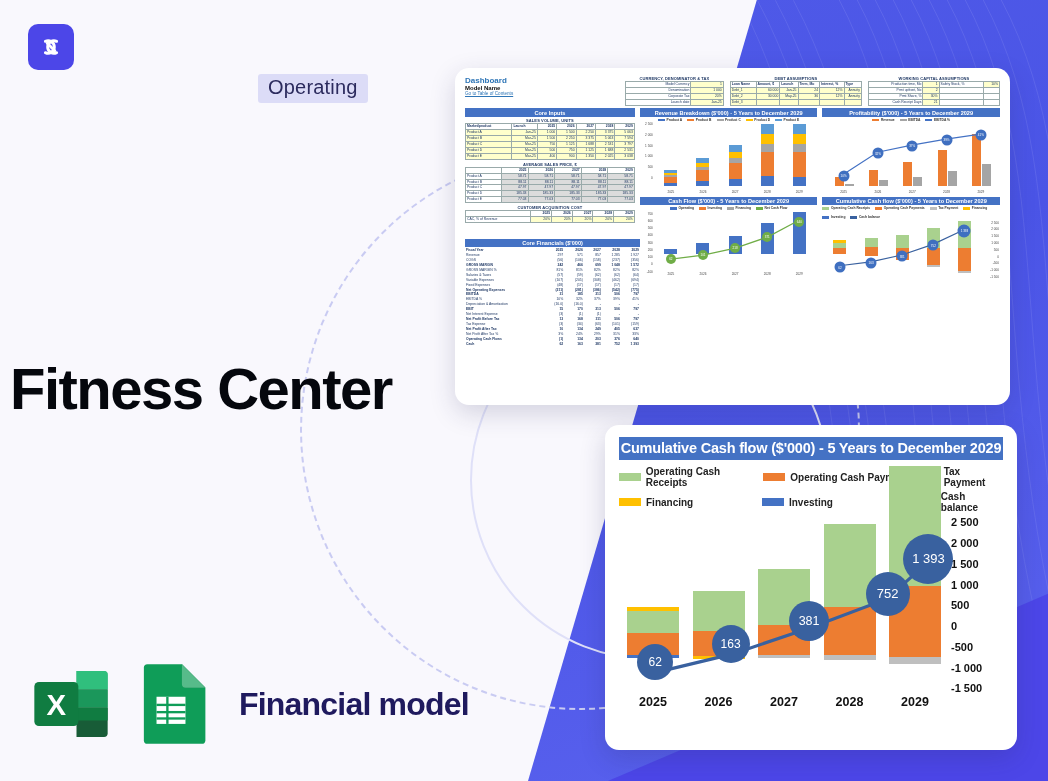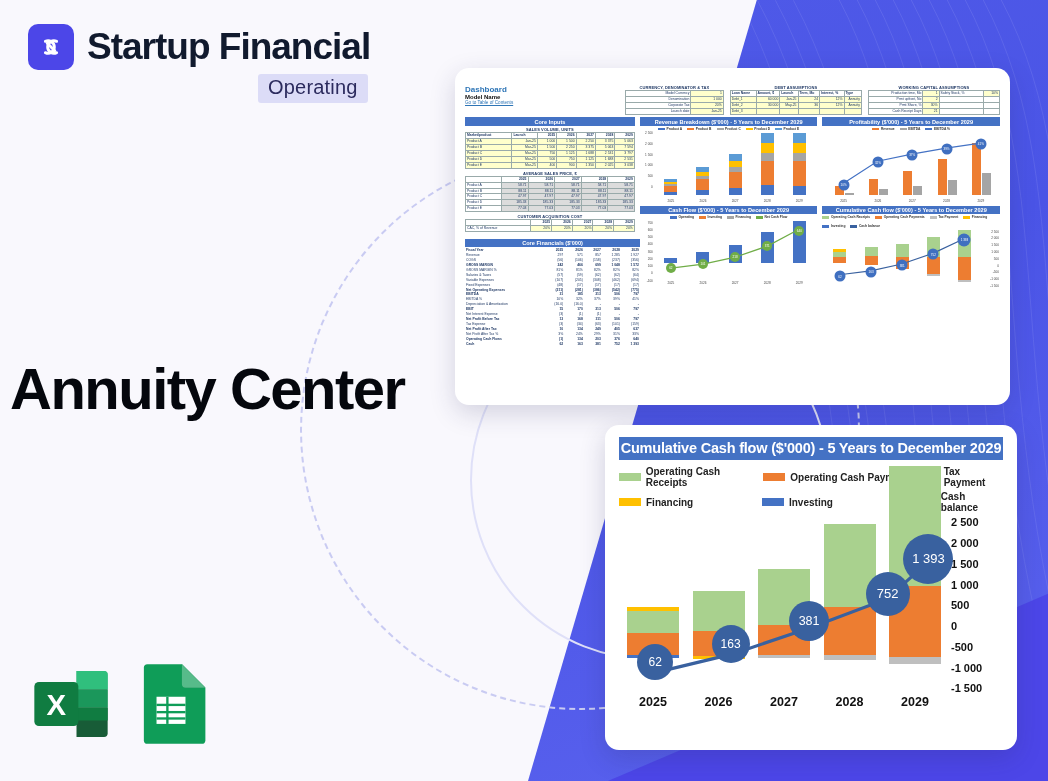--- a/index.html
+++ b/index.html
@@ -50,21 +50,21 @@
     position:absolute; left:10px; top:355px;
     font-size:58px; font-weight:bold; color:#05070d; letter-spacing:-1.5px;
   }
   
   .footer{ position:absolute; left:27px; top:660px; display:flex; align-items:center; gap:18px;}
   .footer-label{ font-size:32px; font-weight:bold; color:#1f1a5e; letter-spacing:-.8px; margin-left:12px;}
   
   .card-dash{
     position:absolute; left:455px; top:68px; width:555px; height:337px;
     background:#fff; border-radius:14px; box-shadow:0 8px 26px rgba(40,40,90,.18);
-    overflow:hidden; padding:17px 10px;
+    overflow:hidden; padding:8px 10px;
     font-family:"Liberation Sans", sans-serif;
   }
   .dash-head{ display:flex; gap:6px; }
   .dh-left{ width:175px; }
   .dash-title{ color:#2e75b6; font-size:8px; font-weight:bold;}
   .dash-model{ color:#111; font-size:6px; font-weight:bold;}
   .dash-toc{ color:#2e75b6; font-size:4.6px; text-decoration:underline;}
   .mini-tbl{ border-collapse:collapse; font-size:3.4px; }
   .mini-tbl td{ border:.4px solid #9aa; padding:0 1px; line-height:1.45; white-space:nowrap;}
   .sect-cap{ font-size:4px; font-weight:bold; color:#1f3864; text-align:center; letter-spacing:.1px;}
@@ -157,25 +157,24 @@
 <div class="solid-arc"></div>
 
 <div class="brand">
   <div class="brand-mark">
     <svg width="30" height="30" viewBox="0 0 24 24" fill="none" stroke="#fff" stroke-width="2.3" stroke-linecap="round">
       <path d="M16.5 7.5 A5 5 0 1 0 16.5 16.5"></path>
       <path d="M7.5 16.5 A5 5 0 1 0 7.5 7.5"></path>
       <path d="M9 9 L15 15"></path>
     </svg>
   </div>
-  <div class="brand-title">Startup Financial</div>
 </div>
 <div class="brand-sub">Operating</div>
 
-<div class="main-title">Annuity Center</div>
+<div class="main-title">Fitness Center</div>
 
 <div class="footer">
   <svg width="88" height="88" viewBox="0 0 48 48">
     <path fill="#21a366" d="M27 6 H42 A2 2 0 0 1 44 8 V16 H27 Z"></path>
     <path fill="#33c481" d="M27 6 H42 A2 2 0 0 1 44 8 V16 H27 Z" opacity=".85"></path>
     <path fill="#107c41" d="M27 16 H44 V26 H27 Z"></path>
     <path fill="#21a366" d="M27 16 H44 V26 H27 Z" opacity=".7"></path>
     <path fill="#185c37" d="M27 26 H44 V40 A2 2 0 0 1 42 42 H27 Z"></path>
     <path fill="#107c41" d="M27 26 H44 V33 H27 Z"></path>
     <rect x="4" y="12" width="24" height="24" rx="2.5" fill="#107c41"></rect>
@@ -186,20 +185,21 @@
     <path fill="#0c8043" d="M27 2 L40 15 H29 A2 2 0 0 1 27 13 Z"></path>
     <path fill="#57bb8a" d="M27 2 L40 15 H29 A2 2 0 0 1 27 13 Z"></path>
     <rect x="13" y="20" width="16" height="15" fill="#fff"></rect>
     <g stroke="#0f9d58" stroke-width="1.3">
       <line x1="13" y1="24.5" x2="29" y2="24.5"></line>
       <line x1="13" y1="28.5" x2="29" y2="28.5"></line>
       <line x1="13" y1="32" x2="29" y2="32"></line>
       <line x1="19" y1="20" x2="19" y2="35"></line>
     </g>
   </svg>
+  <div class="footer-label">Financial model</div>
 </div>
 
 <div class="card-dash">
 
   <div class="dash-head">
     <div class="dh-left">
       <div class="dash-title">Dashboard</div>
       <div class="dash-model">Model Name</div>
       <div class="dash-toc">Go to Table of Contents</div>
     </div>

